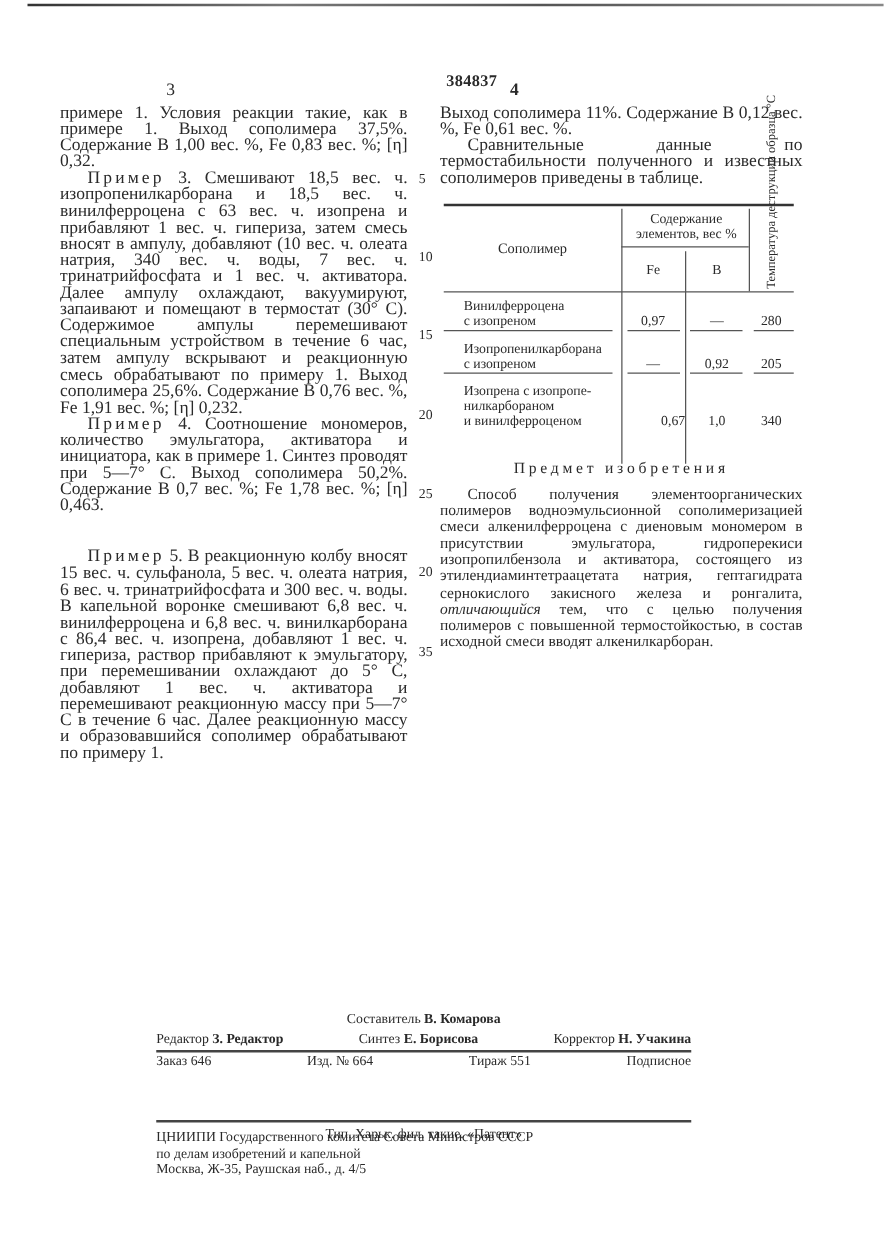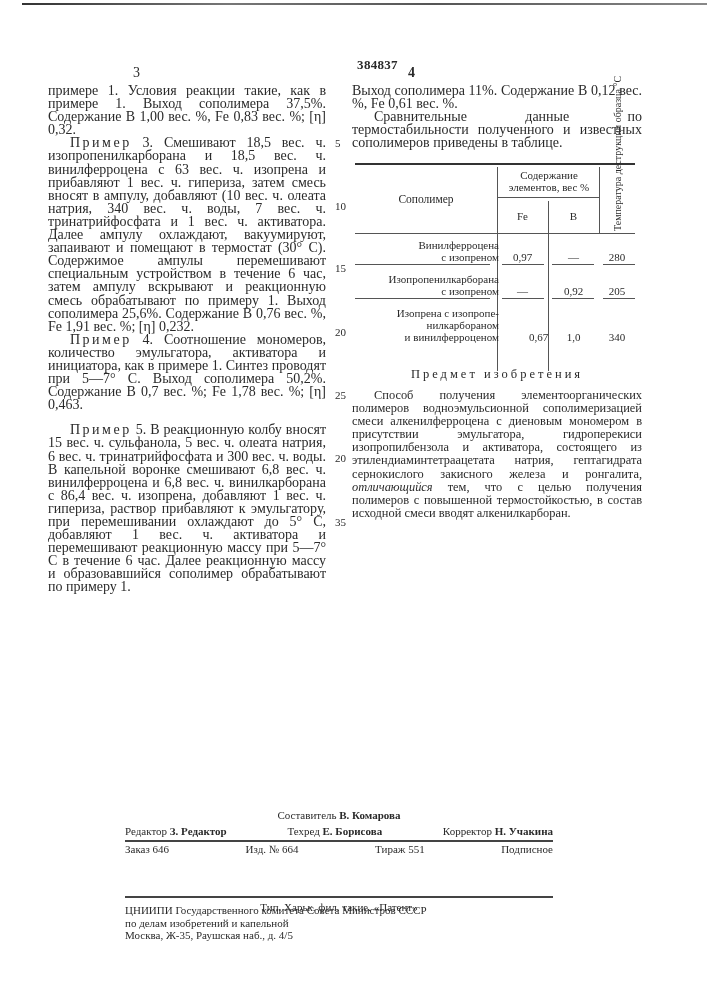--- a/index.html
+++ b/index.html
@@ -21,33 +21,33 @@
   .col-num.right { left: 408px; }
 
   .col {
     position: absolute; font-size: 14px; line-height: 13.1px;
     text-align: justify;
   }
   .col-left { left: 48px; top: 84px; width: 278px; }
   .col-right { left: 352px; top: 84px; width: 290px; }
   .col p { margin: 0; text-indent: 0; }
   .col p.ind { text-indent: 22px; }
-  .col p.gap { margin-top: 12px; }
+  .col p.gap { margin-top: 28px; }
   .sp { letter-spacing: 2.5px; }
 
   .line-no { position: absolute; left: 335px; font-size: 11px; }
 
   
   .tbl { position: absolute; left: 355px; top: 163px; width: 280px; font-size: 11px; line-height: 12px; }
   .tbl .rule-top { position: absolute; left: 0; top: 0; width: 280px; height: 1.5px; background: #333; }
   .tbl .rule-head { position: absolute; left: 0; top: 70px; width: 280px; height: 1px; background: #555; }
   .vline { position: absolute; width: 1px; background: #555; }
   .hseg { position: absolute; height: 1px; background: #555; }
   .cell { position: absolute; text-align: center; }
-  .rowname { position: absolute; left: 4px; text-align: right; }
+  .rowname { position: absolute; left: 16px; text-align: left; }
   .vert-head {
     position: absolute; left: 246px; top: 4px; width: 34px; height: 64px;
     font-size: 10px; line-height: 10px;
   }
   .vert-head span {
     position: absolute; left: 50%; top: 50%;
     transform: translate(-50%, -50%) rotate(-90deg);
     white-space: pre; text-align: left; display: block; width: 64px;
   }
 
@@ -146,21 +146,21 @@
 <div class="claim-title">Предмет изобретения</div>
 <div class="claim">
   <p><span>Способ получения элементоорганических полимеров водноэмульсионной сополимеризацией смеси алкенилферроцена с диеновым мономером в присутствии эмульгатора, гидроперекиси изопропилбензола и активатора, состоящего из этилендиаминтетраацетата натрия, гептагидрата сернокислого закисного железа и ронгалита,</span> <em>отличающийся</em> <span>тем, что с целью получения полимеров с повышенной термостойкостью, в состав исходной смеси вводят алкенилкарборан.</span></p>
 </div>
 
 <div class="footer f-compiler">
   <span>Составитель</span> <b>В. Комарова</b>
 </div>
 <div class="footer f-row f-staff">
   <span><span>Редактор</span> <b>З. Редактор</b></span>
-  <span><span>Техред</span> <b>Е. Борисова</b></span>
+  <span><span>Синтез</span> <b>Е. Борисова</b></span>
   <span><span>Корректор</span> <b>Н. Учакина</b></span>
 </div>
 <div class="f-rule1"></div>
 <div class="footer f-row f-order">
   <span>Заказ 646</span>
   <span>Изд. № 664</span>
   <span>Тираж 551</span>
   <span>Подписное</span>
 </div>
 <div class="footer f-org">

